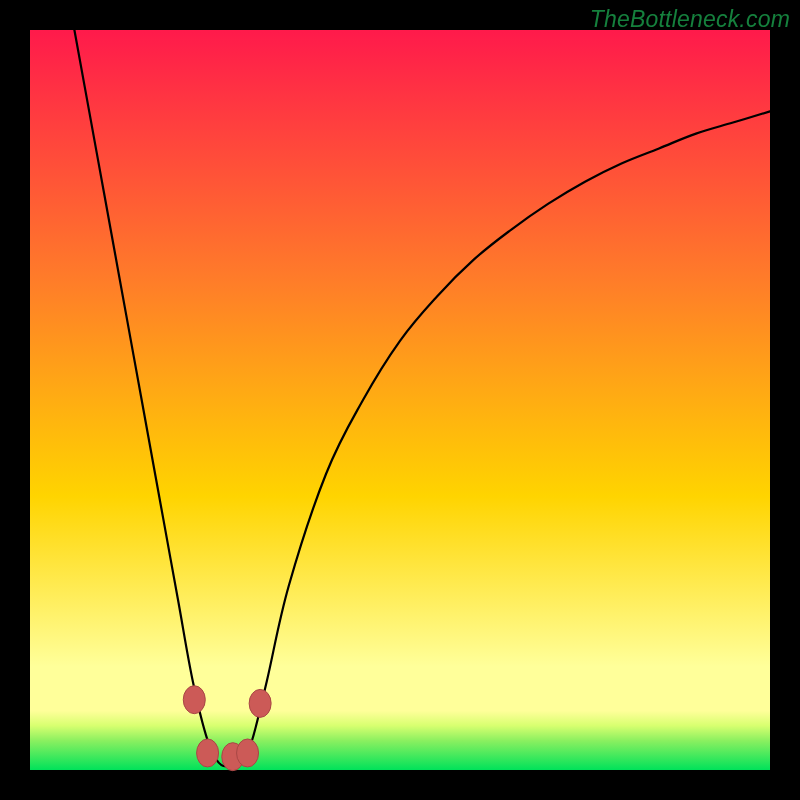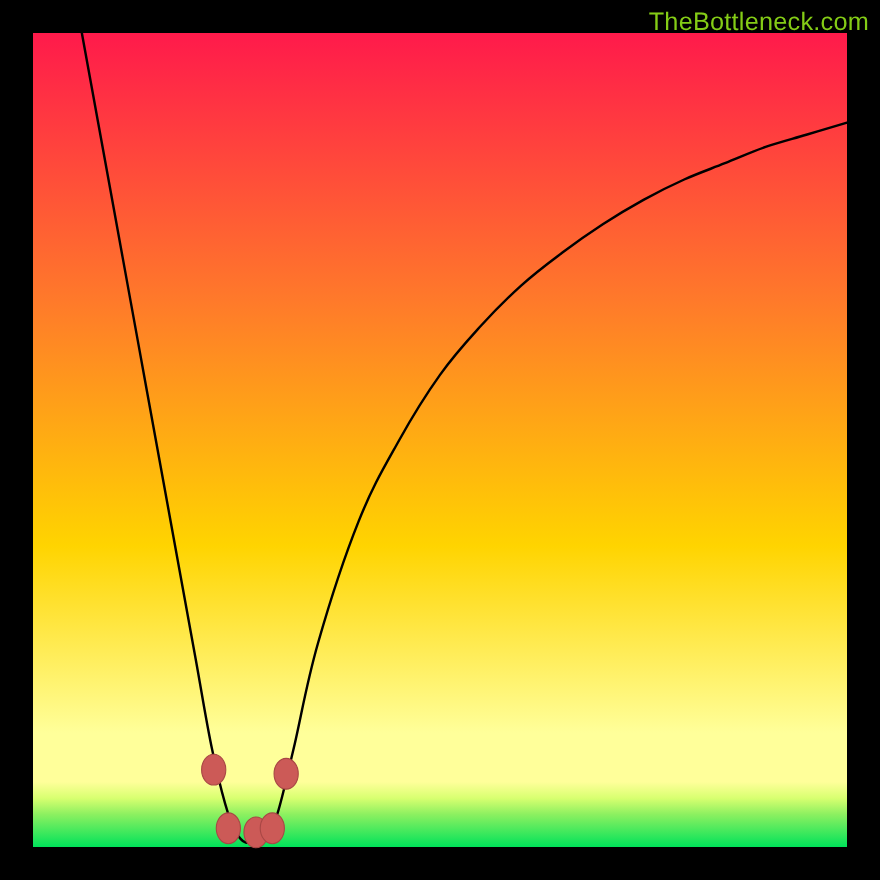--- a/index.html
+++ b/index.html
@@ -26,23 +26,24 @@
     width: 740px;
     height: 740px;
     
   }
   .watermark {
     position: absolute;
     top: 6px;
     right: 10px;
     font-size: 23px;
     font-weight: 500;
-    color: #84cc16;
+    color: #15803d;
     letter-spacing: 0.2px;
     white-space: nowrap;
+    font-style: italic;
   }
   svg.curve-layer {
     position: absolute;
     left: 30px;
     top: 30px;
     width: 740px;
     height: 740px;
     overflow: visible;
   }
 </style>

